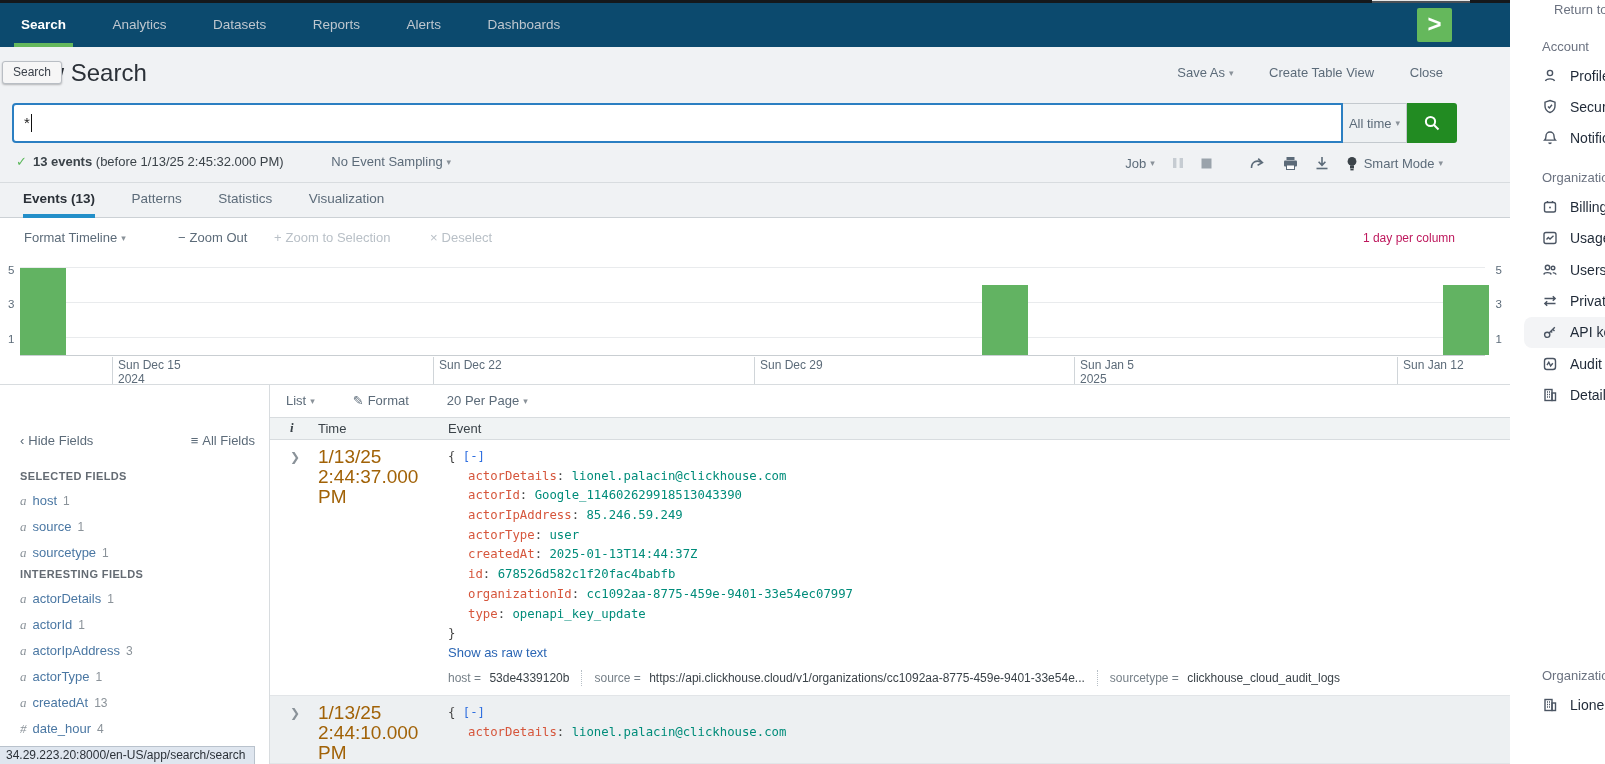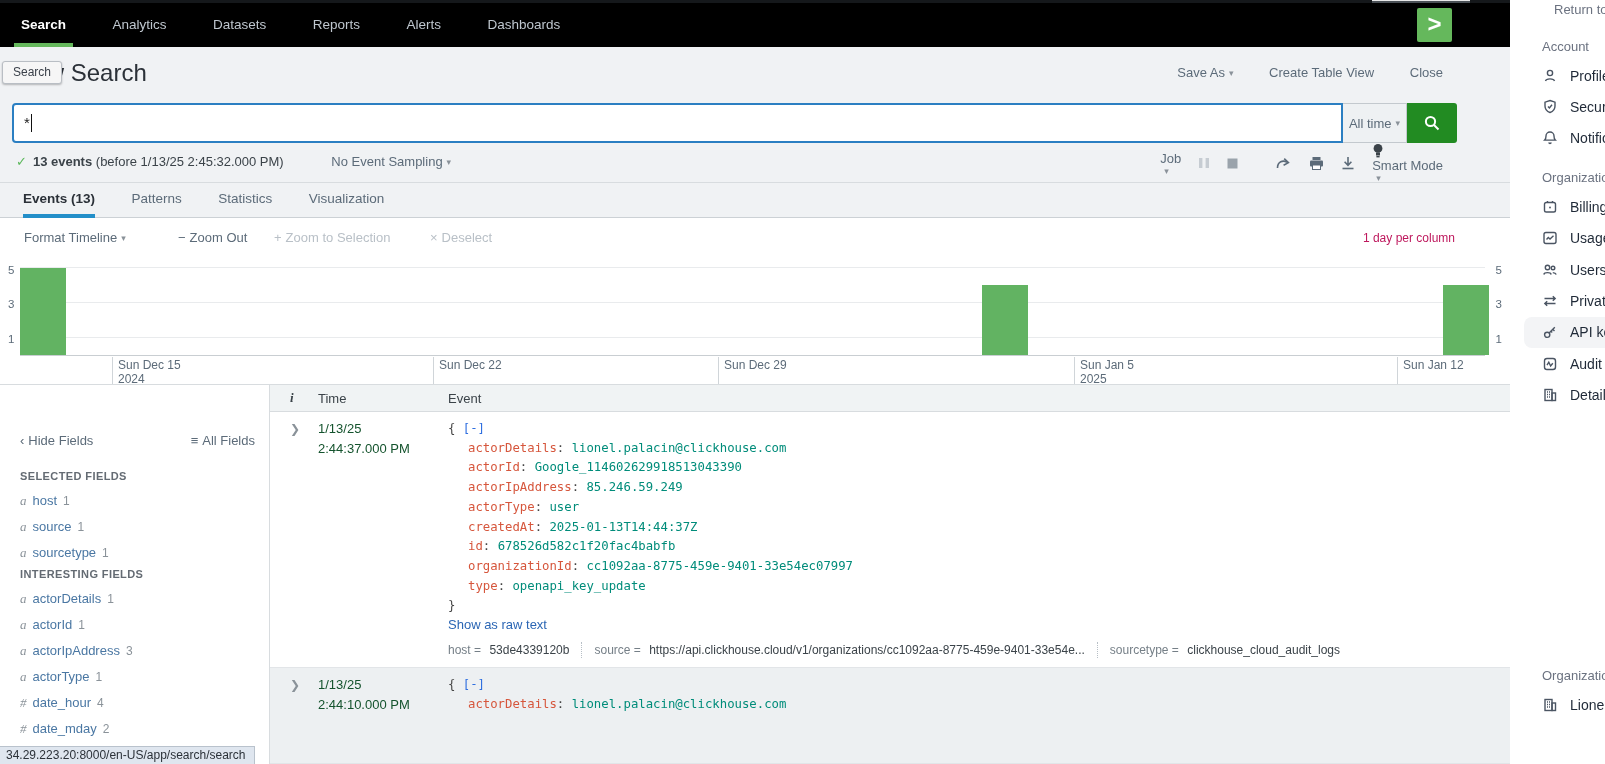--- a/index.html
+++ b/index.html
@@ -5,21 +5,21 @@
   * { margin:0; padding:0; box-sizing:border-box; }
   body { font-family:"Liberation Sans","DejaVu Sans",sans-serif; background:#fff; }
   .screen { position:relative; width:1605px; height:764px; overflow:hidden; background:#fff; }
 
   
   .app { position:absolute; left:0; top:0; width:1510px; height:764px; background:#f0f2f4; overflow:hidden; }
 
   .topstrip { position:absolute; left:0; top:0; width:1510px; height:3px; background:#15181b; }
   .topseg { position:absolute; left:1372px; top:0; width:98px; height:3px; background:#4a5056; border-top:1px solid #e8e8e8; }
 
-  .navbar { position:absolute; left:0; top:3px; width:1510px; height:44px; background:#000000; }
+  .navbar { position:absolute; left:0; top:3px; width:1510px; height:44px; background:#0c4a6e; }
   .nav-item { display:inline-block; height:44px; line-height:44px; padding:0 21px; font-size:13.5px; color:#bfc7cf; text-decoration:none; position:relative; cursor:pointer; }
   .nav-item.active { color:#fff; font-weight:bold; }
   .nav-item.active .nav-underline { position:absolute; left:14px; right:14px; bottom:0; height:4px; background:#65b85c; }
   .logo { position:absolute; right:58px; top:5px; width:35px; height:34px; background:#65b85c; color:#fff; font-weight:bold; font-size:24px; text-align:center; line-height:32px; border-radius:2px; }
 
   .titlebar { position:absolute; left:0; top:47px; width:1510px; height:56px; }
   .page-title { position:absolute; left:16px; top:12px; font-size:24px; font-weight:500; color:#2b3138; }
   .tip { position:absolute; left:2px; top:14px; background:#f6f6f6; border:1px solid #b9bec4; border-radius:3px; padding:3px 10px 4px; font-size:12px; color:#3b414a; box-shadow:0 1px 2px rgba(0,0,0,.25); z-index:3; }
   .actions { position:absolute; right:67px; top:18px; font-size:13px; color:#5c6b79; }
   .action { margin-left:32px; cursor:pointer; }
@@ -30,21 +30,21 @@
   .cursor { display:inline-block; width:1.5px; height:18px; background:#111; vertical-align:-4px; margin-left:1px; }
   .timerange { width:64px; background:#eef1f3; border:1px solid #c3c9ce; border-left:none; font-size:13px; color:#5c6b79; display:flex; align-items:center; justify-content:center; cursor:pointer; }
   .search-btn { width:50px; background:#228b22; border:none; border-radius:0 3px 3px 0; cursor:pointer; display:flex; align-items:center; justify-content:center; }
 
   .jobrow { position:absolute; left:0; top:143px; width:1510px; height:40px; border-bottom:1px solid #d8dcdf; font-size:13px; color:#3b4349; }
   .jobrow-left { position:absolute; left:16px; top:11px; }
   .checkmark { color:#5cb85c; font-weight:bold; margin-right:6px; }
   .evcount { font-weight:bold; }
   .sampling { color:#5c6b79; margin-left:44px; cursor:pointer; }
   .jobrow-right { position:absolute; right:67px; top:0; height:40px; display:flex; align-items:center; gap:17px; color:#5c6b79; }
-  .jobrow-right .icon-btn { display:inline-flex; align-items:flex-start; cursor:pointer;flex-direction:column; }
+  .jobrow-right .icon-btn { display:inline-flex; align-items:center; cursor:pointer; }
   .sep-gap { width:4px; }
 
   .tabs { position:absolute; left:0; top:183px; width:1510px; height:35px; border-bottom:1px solid #ccd1d5; padding-left:23px; }
   .tab { display:inline-block; height:35px; line-height:32px; margin-right:32px; font-size:13.5px; color:#5c6b79; cursor:pointer; }
   .tab.active { color:#2b3138; font-weight:bold; border-bottom:4px solid #238fc9; }
 
   .tl-controls { position:absolute; left:0; top:218px; width:1510px; height:40px; background:#fff; font-size:13px; color:#5c6b79; }
   .tlc { position:absolute; top:12px; cursor:pointer; white-space:nowrap; }
   .tlc.disabled { color:#b9c0c7; cursor:default; }
   .glyph { margin-right:4px; }
@@ -73,21 +73,21 @@
   .ev-toolbar { height:40px; border-bottom:1px solid #d8dcdf; font-size:13px; color:#5c6b79; display:flex; align-items:center; padding-left:16px; gap:38px; background:#fff; }
   .ev-toolbar .tool { cursor:pointer; white-space:nowrap; }
   .ev-head { height:27px; background:#f0f3f4; border-bottom:1px solid #d8dcdf; display:flex; font-size:13px; color:#3b4349; align-items:center; }
   .col-i { width:48px; padding-left:20px; }
   .col-time { width:130px; }
   .col-event { flex:1; }
   .ihead { font-family:"Liberation Serif","DejaVu Serif",serif; font-style:italic; font-weight:bold; }
   .ev-row { display:flex; border-bottom:1px solid #e2e5e8; padding-top:7px; }
   .ev-row.shaded { background:#edf0f2; flex:1; }
   .chev { color:#8a9299; font-size:12px; cursor:pointer; }
-  .timecell { font-size:13px; color:#14532d; line-height:20px; }
+  .timecell { font-size:19px; color:#a16207; line-height:20px; }
   .evjson { font-family:"DejaVu Sans Mono","Liberation Mono",monospace; font-size:12.3px; line-height:19.7px; color:#444; }
   .evjson .indent { padding-left:20px; }
   .jkey { color:#d6563c; }
   .jval { color:#008c7a; }
   .jlink { color:#2f6fe0; cursor:pointer; }
   .rawlink { font-size:13px; color:#2b66b4; margin-top:1px; cursor:pointer; font-family:"Liberation Sans",sans-serif; }
   .metarow { display:flex; align-items:center; font-size:12px; margin:10px 0 9px; color:#757f87; }
   .metarow .mv { color:#3b4349; margin-left:5px; }
   .metasep { border-left:1px dotted #b7bfc6; height:16px; margin:0 12px; }
 
@@ -236,21 +236,21 @@
           <div class="tick-label">
             <div>Sun Dec 15</div>
             <div>2024</div>
           </div>
         </div>
       <div class="tick" style="left:433px">
           <div class="tick-label">
             <div>Sun Dec 22</div>
           </div>
         </div>
-      <div class="tick" style="left:718px">
+      <div class="tick" style="left:754px">
           <div class="tick-label">
             <div>Sun Dec 29</div>
           </div>
         </div>
       <div class="tick" style="left:1074px">
           <div class="tick-label">
             <div>Sun Jan 5</div>
             <div>2025</div>
           </div>
         </div>
@@ -273,27 +273,33 @@
           <div class="f-item"><span class="ft">a</span><span class="fname">host</span><span class="fcount">1</span></div>
           <div class="f-item"><span class="ft">a</span><span class="fname">source</span><span class="fcount">1</span></div>
           <div class="f-item"><span class="ft">a</span><span class="fname">sourcetype</span><span class="fcount">1</span></div>
         </div>
         <div class="f-sec" style="top:183px">INTERESTING FIELDS</div>
         <div class="f-list" style="top:201px">
           <div class="f-item"><span class="ft">a</span><span class="fname">actorDetails</span><span class="fcount">1</span></div>
           <div class="f-item"><span class="ft">a</span><span class="fname">actorId</span><span class="fcount">1</span></div>
           <div class="f-item"><span class="ft">a</span><span class="fname">actorIpAddress</span><span class="fcount">3</span></div>
           <div class="f-item"><span class="ft">a</span><span class="fname">actorType</span><span class="fcount">1</span></div>
+          <div class="f-item"><span class="ft">a</span><span class="fname">createdAt</span><span class="fcount">13</span></div>
           <div class="f-item"><span class="ft">#</span><span class="fname">date_hour</span><span class="fcount">4</span></div>
           <div class="f-item"><span class="ft">#</span><span class="fname">date_mday</span><span class="fcount">2</span></div>
           <div class="f-item"><span class="ft">#</span><span class="fname">date_minute</span><span class="fcount">2</span></div>
         </div>
       </aside>
 
       <section class="events">
+        <div class="ev-toolbar">
+          <span class="tool"><span>List</span><span class="caret">▾</span></span>
+          <span class="tool"><span class="glyph">✎</span><span>Format</span></span>
+          <span class="tool"><span>20 Per Page</span><span class="caret">▾</span></span>
+        </div>
         <div class="ev-head">
           <div class="col-i ihead">i</div>
           <div class="col-time">Time</div>
           <div class="col-event">Event</div>
         </div>
 
         <div class="ev-row">
           <div class="col-i"><span class="chev">❯</span></div>
           <div class="col-time timecell">
             <div>1/13/25</div>

